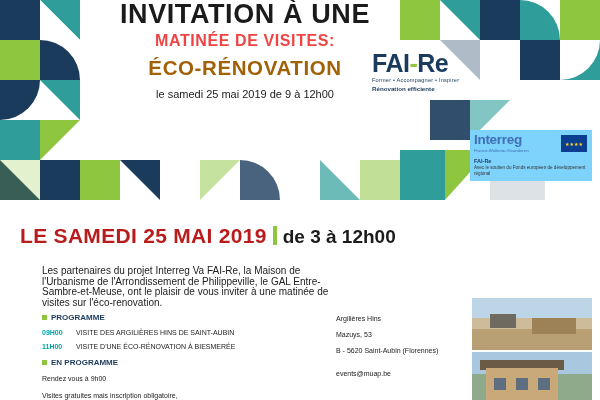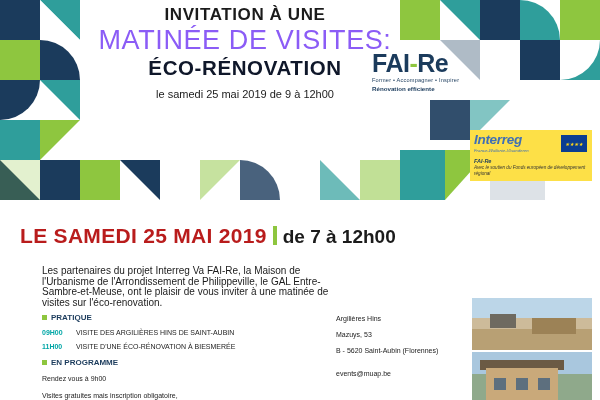--- a/index.html
+++ b/index.html
@@ -17,46 +17,46 @@
     position:absolute; left:0; top:0; width:600px; height:200px;
     background:#ffffff; overflow:hidden;
   }
   .banner svg { position:absolute; left:0; top:0; }
 
   .banner-text {
     position:absolute; left:80px; top:2px; width:330px;
     text-align:center; z-index:5;
   }
   .banner-text .l1 {
-    font-size:17px; font-weight:bold; color:#1b1b1b;
+    font-size:27px; font-weight:bold; color:#1b1b1b;
     letter-spacing:0.6px; line-height:25px; white-space:nowrap;
   }
   .banner-text .l2 {
-    font-size:27px; font-weight:normal; color:#8b5cf6;
+    font-size:16px; font-weight:bold; color:#ef4444;
     letter-spacing:0.6px; line-height:27px; white-space:nowrap;
   }
   .banner-text .l3 {
-    font-size:20.5px; font-weight:bold; color:#0f172a;
+    font-size:20.5px; font-weight:bold; color:#a16207;
     letter-spacing:0.6px; line-height:27px; white-space:nowrap;
   }
   .banner-text .sub {
     font-size:11px; color:#1b1b1b; margin-top:7px; white-space:nowrap;
   }
 
   
   .faire-top { position:absolute; left:372px; top:50px; z-index:6; text-align:left; }
   .faire-word { font-size:25px; font-weight:bold; color:#1b3b5c; letter-spacing:-0.5px; line-height:26px; }
   .faire-word .dot { color:#8ec63f; }
   .faire-tag { font-size:5.6px; color:#1b3b5c; letter-spacing:0.2px; margin-top:1px; }
   .faire-tag2 { font-size:6.2px; color:#1b3b5c; margin-top:2px; font-weight:bold; }
 
   
   .interreg-box {
     position:absolute; left:470px; top:130px; width:122px;
-    background:#fde047; z-index:7; padding:3px 4px 4px 4px; box-sizing:border-box;font-style:italic;
+    background:#7dd3fc; z-index:7; padding:3px 4px 4px 4px; box-sizing:border-box;
   }
   .interreg-logo { font-size:13.5px; font-weight:bold; color:#3f6fb5; letter-spacing:-0.3px; line-height:14px; }
   .interreg-sub { font-size:4.3px; color:#3f6fb5; line-height:6px; margin-top:1px; }
   .eu-flag {
     position:absolute; right:5px; top:5px; width:26px; height:17px; background:#0b3d91;
     display:flex; align-items:center; justify-content:center;
   }
   .eu-stars { color:#ffd617; font-size:5px; letter-spacing:0px; }
   .interreg-faire { font-size:5.5px; font-weight:bold; color:#1b3b5c; margin-top:4px; }
   .interreg-note { font-size:4.6px; color:#333; line-height:6px; margin-top:1px; }
@@ -184,28 +184,28 @@
       <div class="interreg-logo">Interreg</div>
       <div class="interreg-sub">France-Wallonie-Vlaanderen</div>
       <div class="interreg-faire">FAI-Re</div>
       <div class="interreg-note">Avec le soutien du Fonds européen de développement régional</div>
     </div>
   </div>
 
   <div class="body-wrap">
 
     <div class="headline">
-      <span class="date">LE SAMEDI 25 MAI 2019</span><span class="bar"></span><span class="hours">de 7 à 12h00</span>
+      <span class="date">LE SAMEDI 25 MAI 2019</span><span class="bar"></span><span class="hours">de 3 à 12h00</span>
     </div>
 
     <div class="intro">Les partenaires du projet Interreg Va FAI-Re, la Maison de l'Urbanisme de l'Arrondissement de Philippeville, le GAL Entre-Sambre-et-Meuse, ont le plaisir de vous inviter à une matinée de visites sur l'éco-renovation.</div>
 
     <div class="programme">
       <div class="sec-title">
-        <span class="sq"></span><span>PRATIQUE</span>
+        <span class="sq"></span><span>PROGRAMME</span>
       </div>
       <div class="prog-row">
         <span class="t">09H00</span><span>VISITE DES ARGILIÈRES HINS DE SAINT-AUBIN</span>
       </div>
       <div class="prog-row">
         <span class="t">11H00</span><span>VISITE D'UNE ÉCO-RÉNOVATION À BIESMERÉE</span>
       </div>
     </div>
 
     <div class="pratique">

